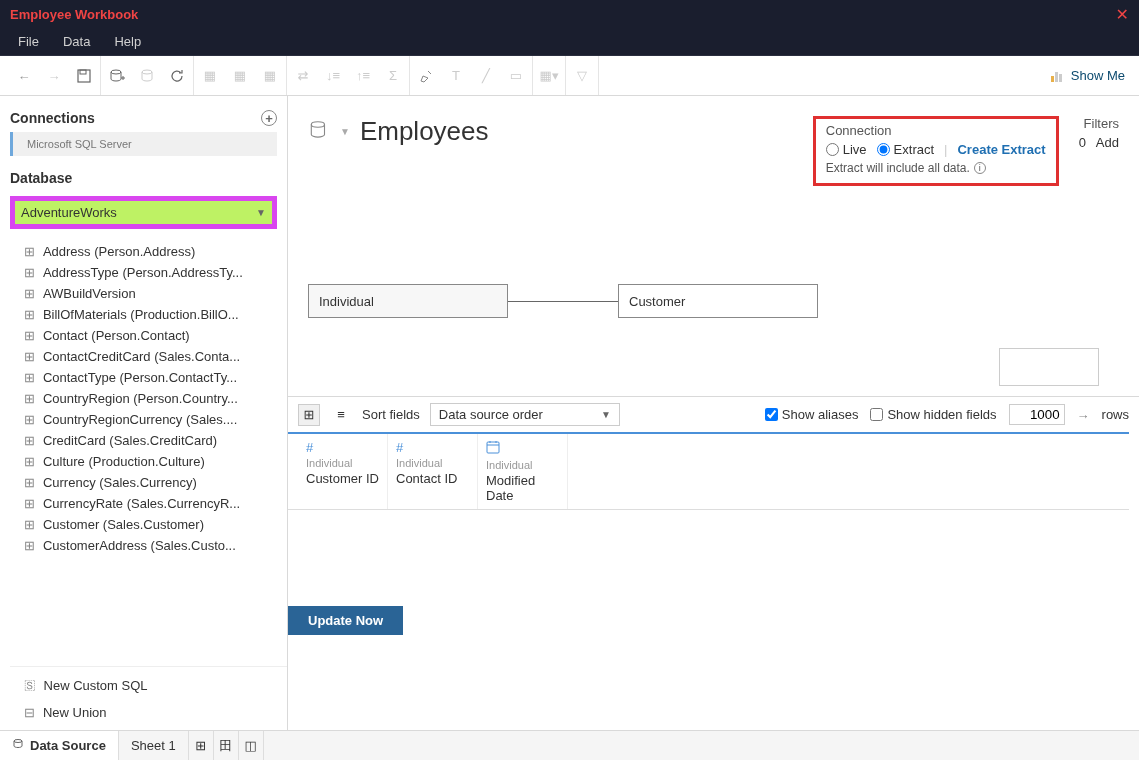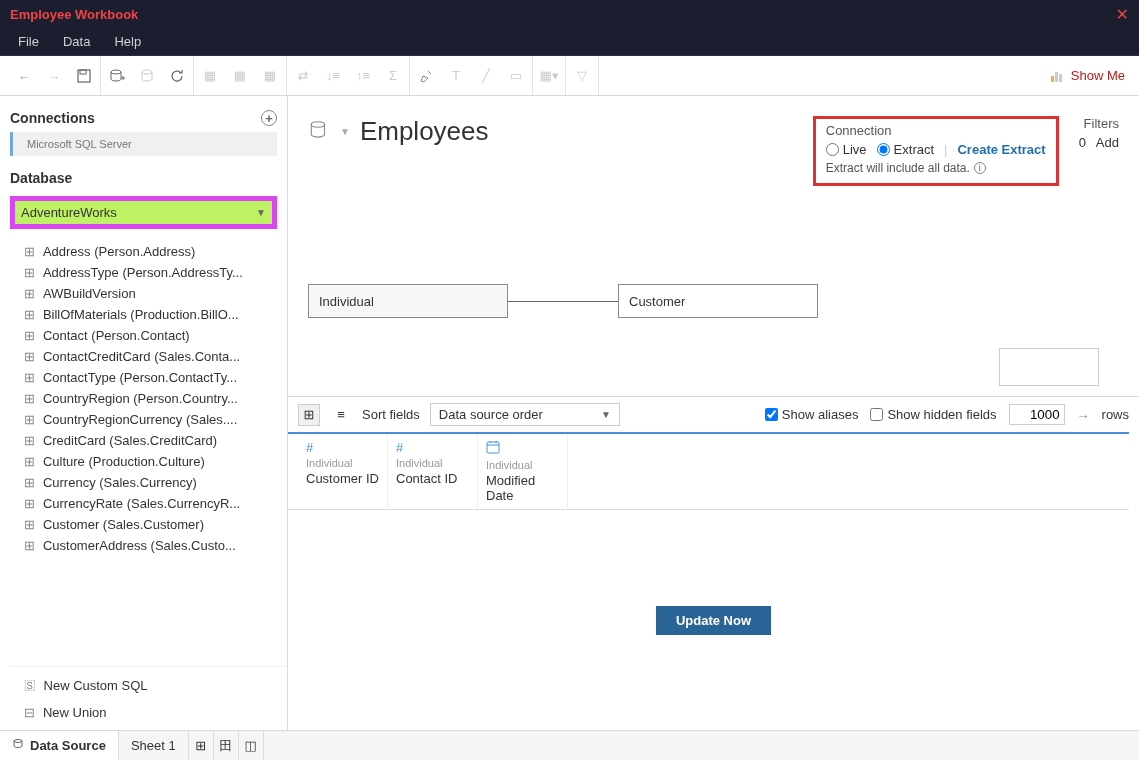--- a/index.html
+++ b/index.html
@@ -10,21 +10,21 @@
 .titlebar .close { font-size: 16px; cursor: pointer; }
 
 .menubar { background: #1a1e2e; color: #d0d0d0; height: 28px; display: flex; align-items: center; padding: 0 6px; border-bottom: 1px solid #2a2e3e; }
 .menubar span { padding: 0 12px; cursor: pointer; font-size: 13px; }
 
 .toolbar { height: 40px; border-bottom: 1px solid #d9d9d9; display: flex; align-items: center; padding: 0 8px; background: #fff; }
 .toolbar .tgrp { display: flex; align-items: center; padding: 0 6px; height: 100%; border-right: 1px solid #e5e5e5; gap: 10px; }
 .toolbar .tgrp:last-child { border-right: none; margin-left: auto; }
 .tool-icon { width: 20px; height: 20px; display: flex; align-items: center; justify-content: center; color: #999; cursor: pointer; }
 .tool-icon svg { width: 16px; height: 16px; }
-.showme { margin-left: auto; color: #b91c1c; font-size: 13px; display:flex; align-items:center; gap:6px; padding-right:6px;}
+.showme { margin-left: auto; color: #0c4a6e; font-size: 13px; display:flex; align-items:center; gap:6px; padding-right:6px;}
 
 .main { display: flex; height: calc(100% - 28px - 28px - 40px - 30px); }
 
 .sidebar { width: 288px; border-right: 1px solid #d9d9d9; display: flex; flex-direction: column; background: #fff; }
 .side-section { padding: 8px 10px 0 10px; }
 .side-header { display: flex; justify-content: space-between; align-items: center; font-weight: 600; font-size: 14px; padding: 6px 0; }
 .conn-item { background: #f0f0f0; border-left: 3px solid #6fa8dc; padding: 6px 10px; cursor: pointer; }
 .conn-item .conn-name { font-size: 13px; color: #333; }
 .conn-item .conn-sub { font-size: 11px; color: #777; padding-left: 4px; }
 .db-select { width: 100%; margin-top: 4px; border: 5px solid #d946ef; padding: 4px 6px; font-size: 13px; background:#bef264; display:flex; justify-content:space-between; align-items:center; }
@@ -62,21 +62,21 @@
 .grid-bar .right { margin-left: auto; display: flex; align-items: center; gap: 12px; }
 .chk { display: flex; align-items: center; gap: 4px; }
 .rows-input { width: 56px; border: 1px solid #ccc; padding: 2px 4px; text-align:right;}
 
 .grid-head { display: flex; border-top: 2px solid #4a90d9; border-bottom: 1px solid #ddd; margin: 0 10px 0 0; padding-left:10px;}
 .grid-col { width: 90px; padding: 6px 8px; border-right: 1px solid #eee; }
 .grid-col .type { color: #4a90d9; font-size: 13px; }
 .grid-col .src { font-size: 11px; color: #999; margin: 2px 0; }
 .grid-col .name { font-size: 13px; color: #333; }
 
-.grid-body { flex: 1; display: flex; align-items: center; justify-content: center; }
+.grid-body { flex: 1; display: flex; align-items: center; }
 .update-btn { background: #2a6496; color: #fff; padding: 7px 20px; border: none; font-size: 13px; font-weight: 600; cursor: pointer; }
 
 .bottom-tabs { height: 30px; border-top: 1px solid #d9d9d9; display: flex; align-items: stretch; background: #f5f5f5; }
 .tab { padding: 0 12px; display: flex; align-items: center; gap: 6px; font-size: 13px; border-right: 1px solid #ddd; cursor: pointer; }
 .tab.active { background: #fff; font-weight: 600; }
 .tab-icon { width: 24px; justify-content: center; }
 
 input[type=radio],input[type=checkbox]{ width:13px; height:13px; }
 .sep { color:#ccc; }
 </style>

